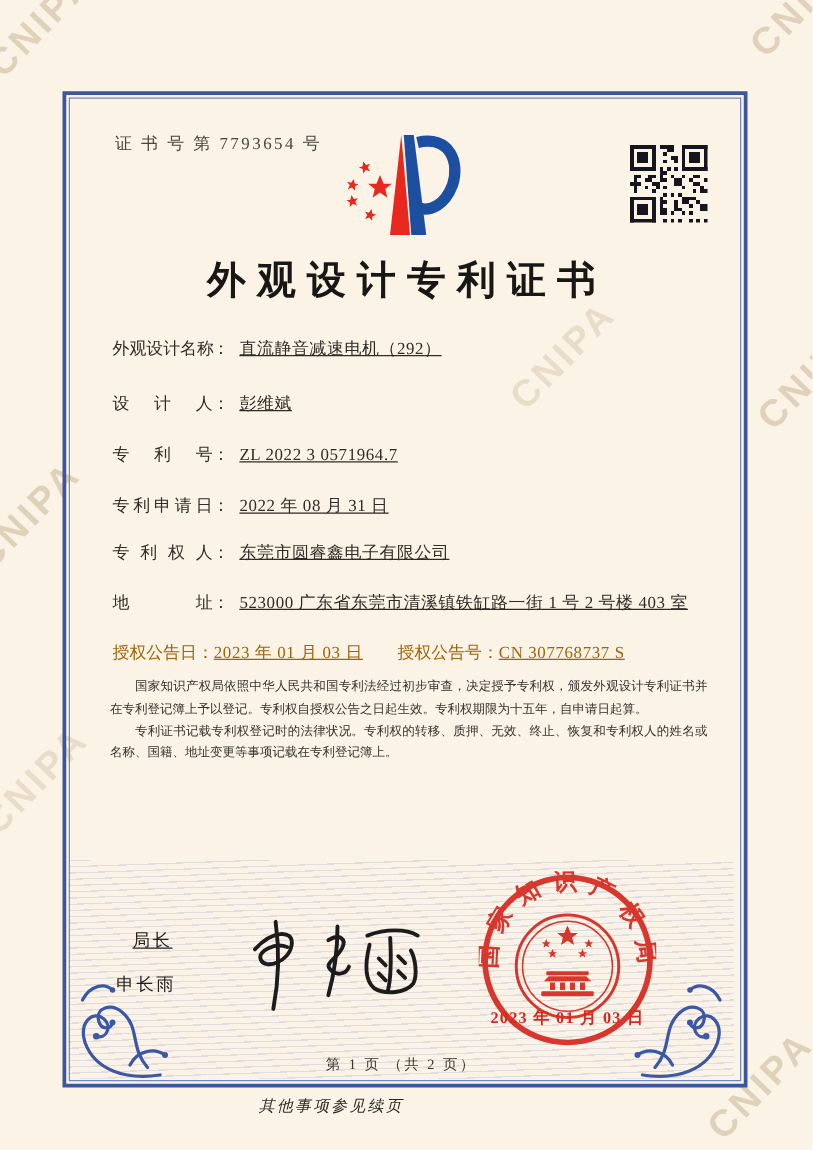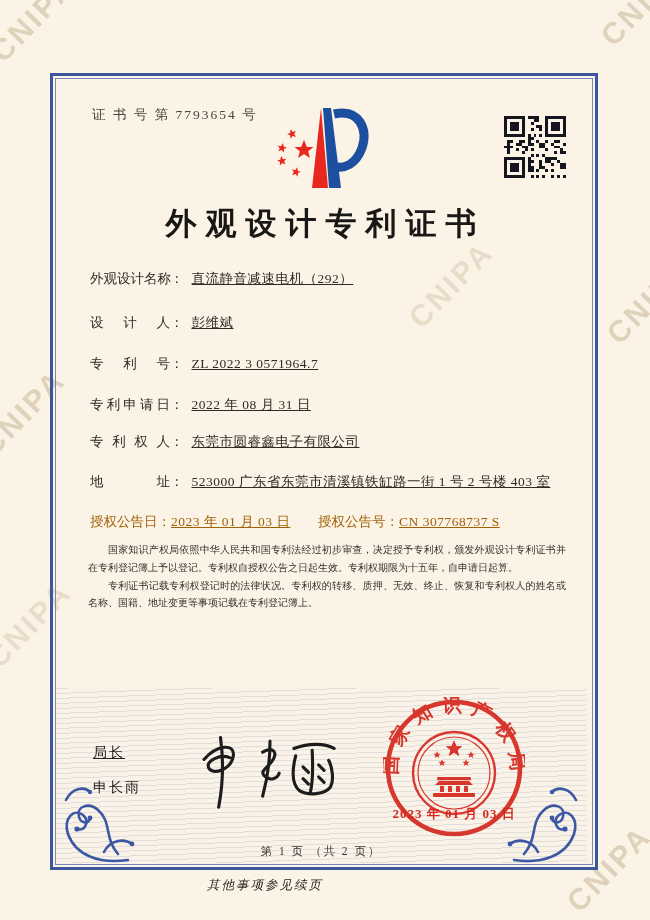--- a/index.html
+++ b/index.html
@@ -50,21 +50,21 @@
   }
   .f-colon{display:inline-block;margin-right:8px;}
   .f-value{letter-spacing:0.5px;text-decoration:underline;}
   .grant-pair{position:absolute;font-size:13.5px;white-space:nowrap;color:#a16207;}
   .body-text{
     position:absolute;left:88px;top:541px;width:478px;
     font-size:10px;line-height:17.8px;text-align:justify;
     color:#35322d;
   }
   .body-text p{margin:0;text-indent:2em;}
-  .sig-title{position:absolute;left:93px;top:744px;font-size:14px;color:#23211e;letter-spacing:2px;text-decoration:underline;}
+  .sig-title{position:absolute;left:106px;top:744px;font-size:14px;color:#23211e;letter-spacing:2px;text-decoration:underline;}
   .sig-name{position:absolute;left:93px;top:779px;font-size:14px;color:#23211e;letter-spacing:2px;}
   .signature{position:absolute;left:182px;top:724px;width:165px;height:92px;}
   .seal{position:absolute;left:383px;top:697px;width:142px;height:142px;}
   .seal-date{
     position:absolute;left:381px;top:805px;width:146px;text-align:center;
     font-size:13px;font-weight:700;color:#d6281e;letter-spacing:1px;white-space:nowrap;
   }
   .page-indicator{
     position:absolute;left:50px;top:844px;width:542px;text-align:center;
     font-size:11.5px;color:#3a362f;letter-spacing:2px;

